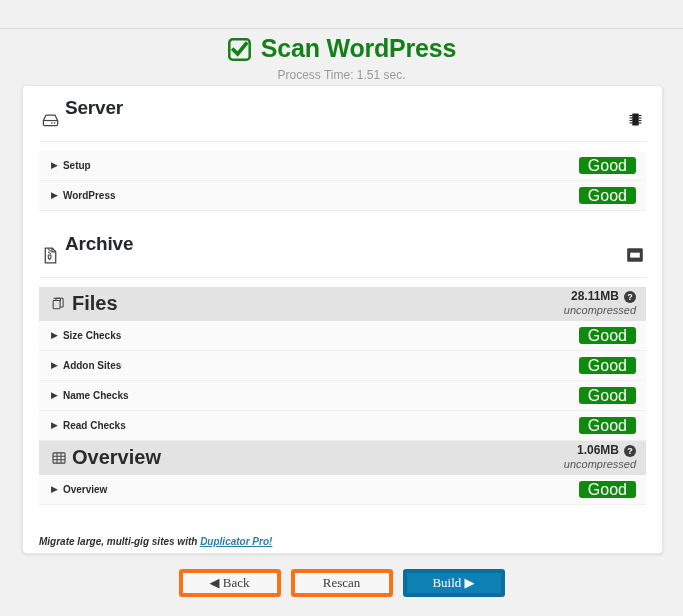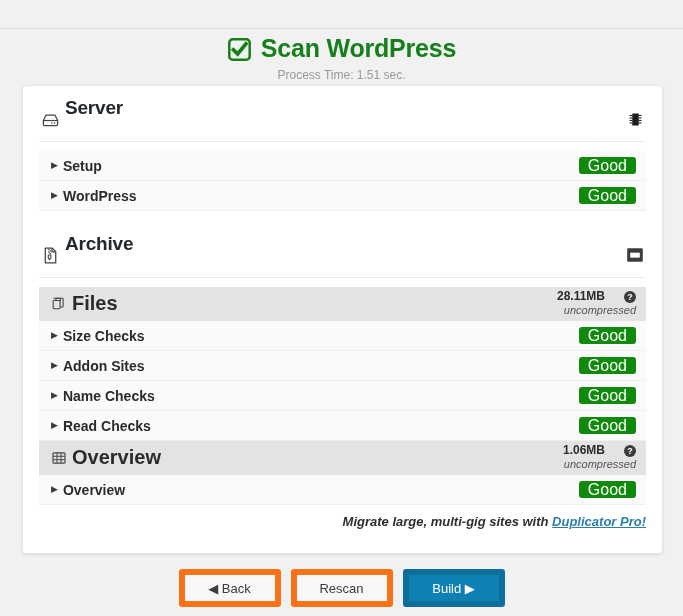--- a/index.html
+++ b/index.html
@@ -26,37 +26,37 @@
   .sec-head.first{margin-top:11px;}
   .sec-head.second{margin-top:22px;}
   .sec-ico{width:24px;display:flex;align-items:center;justify-content:flex-start;color:#444;}
   .sec-title{font-size:19px;font-weight:bold;color:#23282d;letter-spacing:-0.2px;}
   .sec-right{margin-left:auto;display:flex;align-items:center;color:#3b3b3b;}
 
   .rows{margin-top:9px;}
   .row{display:flex;align-items:center;height:29px;border-bottom:1px solid #efefef;padding:0 10px 0 12px;background:#fafafa;}
   .row.group{background:#e3e3e3;height:33px;border-bottom:1px solid #e3e3e3;}
   .row .caret{color:#3a3a3a;font-size:9px;margin-right:5px;line-height:1;}
-  .row .label{font-size:14px;font-weight:bold;color:#2b2b2b;}
+  .row .label{font-size:10px;font-weight:bold;color:#2b2b2b;}
   .row.group .label{font-size:20px;}
   .row .gico{width:21px;display:inline-flex;align-items:center;color:#454545;}
   .row .right{margin-left:auto;display:flex;align-items:center;}
 
   .badge{display:inline-block;background:#0f8a0c;color:#fff;font-size:16px;line-height:17px;padding:0 9px;border-radius:3px;min-width:34px;text-align:center;}
 
   .size{display:flex;flex-direction:column;align-items:flex-end;line-height:1.05;}
-  .size-top{display:flex;align-items:center;gap:19px;font-size:12px;font-weight:bold;color:#2b2b2b;}
+  .size-top{display:flex;align-items:center;gap:5px;font-size:12px;font-weight:bold;color:#2b2b2b;}
   .size-sub{font-size:11px;font-style:italic;color:#555;margin-top:2px;}
   .help{display:inline-block;width:12px;height:12px;border-radius:50%;background:#3c3c3c;color:#fff;font-size:9px;line-height:12px;text-align:center;font-weight:bold;font-style:normal;}
 
-  .promo{margin-top:9px;text-align:right;font-size:13px;font-style:italic;font-weight:bold;color:#2f2f2f;}
+  .promo{margin-top:31px;text-align:left;font-size:10px;font-style:italic;font-weight:bold;color:#2f2f2f;}
   .promo a{color:#2a7fa8;text-decoration:underline;font-style:italic;font-weight:bold;}
 
   .btnbar{position:absolute;left:0;top:569px;width:683px;display:flex;justify-content:center;gap:10px;}
-  .btn{height:38px;min-width:102px;padding:0 16px;border-radius:3px;border:6px solid #f97316;background:#f7f7f7;color:#3c3c3c;font-size:13px;display:inline-flex;align-items:center;justify-content:center;box-sizing:border-box;}
+  .btn{height:28px;min-width:102px;padding:0 16px;border-radius:3px;border:4px solid #f97316;background:#f7f7f7;color:#3c3c3c;font-size:13px;display:inline-flex;align-items:center;justify-content:center;box-sizing:border-box;font-family:Liberation Serif, serif;}
   .btn.primary{background:#0f80b4;border-color:#0d6e9c;color:#fff;min-width:102px;}
 
   svg{display:block;}
 </style>
 </head>
 <body>
 
 <div id="wrap">
 
   <div class="topbar"></div>

